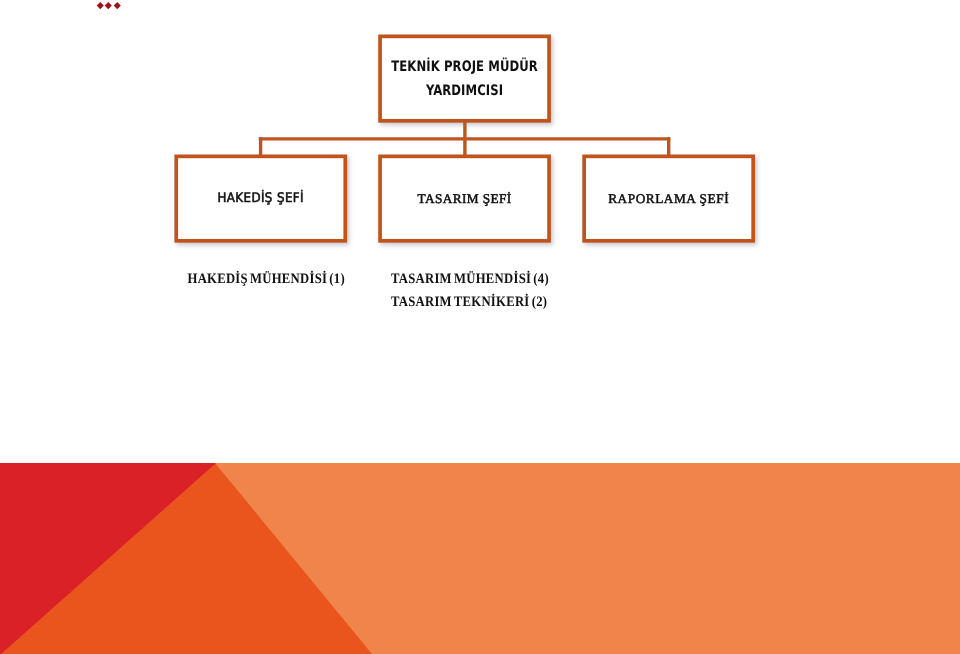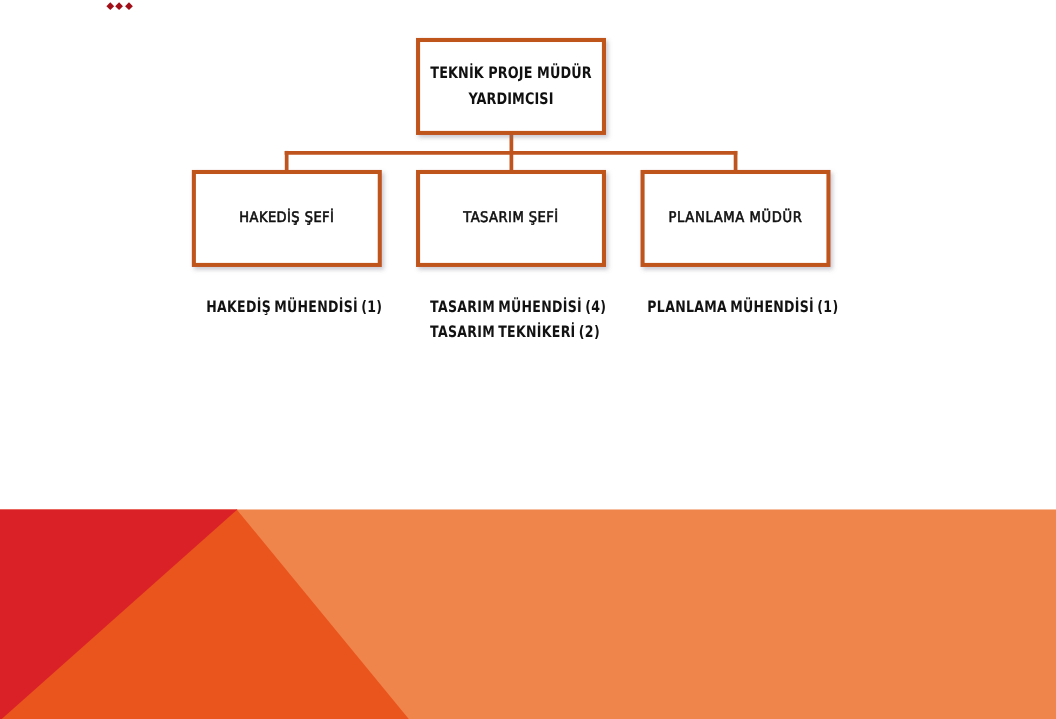--- a/index.html
+++ b/index.html
@@ -45,33 +45,33 @@
   .node.root .node-label span { display:inline-block; transform:scaleY(1.12) translateZ(0);
                            transform-origin:50% 78%; }
 
   .node.lvl2 .node-label { top:35.6px; line-height:16px; }
   .node.n1 .node-label { font-weight:normal; font-size:13.17px; letter-spacing:0.42px;
                          -webkit-text-stroke:0.55px #101010; margin-top:1.0px; }
   .node.n2 .node-label,
   .node.n3 .node-label { font-weight:normal; font-size:13.29px; letter-spacing:0.4px;
                          margin-top:0.8px; -webkit-text-stroke:0.5px #101010; }
   .node.n3 .node-label { letter-spacing:0.55px; }
-  .node.n2 .node-label span, .node.n3 .node-label span { display:inline-block; transform:translateZ(0); }
+  .node.n2 .node-label span, .node.n3 .node-label span { display:inline-block; transform:translateZ(0);font-family:Liberation Serif, serif; }
   .node.n1 .node-label span { display:inline-block; transform:translateZ(0); }
 
   
   .stafflist { position:absolute; text-align:left; }
   .stafflist .line {
     font-weight:bold; font-size:12.7px; letter-spacing:0.27px; word-spacing:-1.3px; color:#121212;
     line-height:23.2px; white-space:pre; height:23.2px;
   }
   .stafflist .line span { display:inline-block; transform:scaleY(1.13) translateZ(0);
                           transform-origin:0% 78%; }
-  #staff1 { left:187.5px; top:267.5px; }
-  #staff2 { left:391px;   top:267.5px; }
+  #staff1 { left:187.5px; top:267.5px;font-family:Liberation Serif, serif; }
+  #staff2 { left:391px;   top:267.5px;font-family:Liberation Serif, serif; }
   #staff3 { left:588.5px; top:267.5px; }
 
   
   #banner { position:absolute; left:0; top:463px; width:960px; height:191px; }
 </style>
 </head>
 <body>
 
 <div id="slide">
 
@@ -105,32 +105,31 @@
     <div class="node-label"><span>HAKEDİŞ ŞEFİ</span></div>
   </div>
 
   <div class="node root">
     <div class="node-label"><span>TEKNİK PROJE MÜDÜR</span><br><span>YARDIMCISI</span></div>
   </div>
   <div class="node lvl2 n2">
     <div class="node-label"><span>TASARIM ŞEFİ</span></div>
   </div>
   <div class="node lvl2 n3">
-    <div class="node-label"><span>PLANLAMA MÜDÜR</span></div>
+    <div class="node-label"><span>RAPORLAMA ŞEFİ</span></div>
   </div>
 
   <div class="stafflist" id="staff1">
     <div class="line"><span>HAKEDİŞ MÜHENDİSİ (1)</span></div>
   </div>
   <div class="stafflist" id="staff2">
     <div class="line"><span>TASARIM MÜHENDİSİ (4)</span></div>
     <div class="line"><span>TASARIM TEKNİKERİ (2)</span></div>
   </div>
   <div class="stafflist" id="staff3">
-    <div class="line"><span>PLANLAMA MÜHENDİSİ (1)</span></div>
   </div>
 
   <div id="banner">
     <svg width="960" height="191" viewBox="0 0 960 191">
       <rect x="0" y="0" width="960" height="191" fill="#F0854C"></rect>
       <polygon points="215,0 372,191 0,191" fill="#E9551D"></polygon>
       <polygon points="0,0 216,0 0,192" fill="#DB2128"></polygon>
     </svg>
   </div>
 

